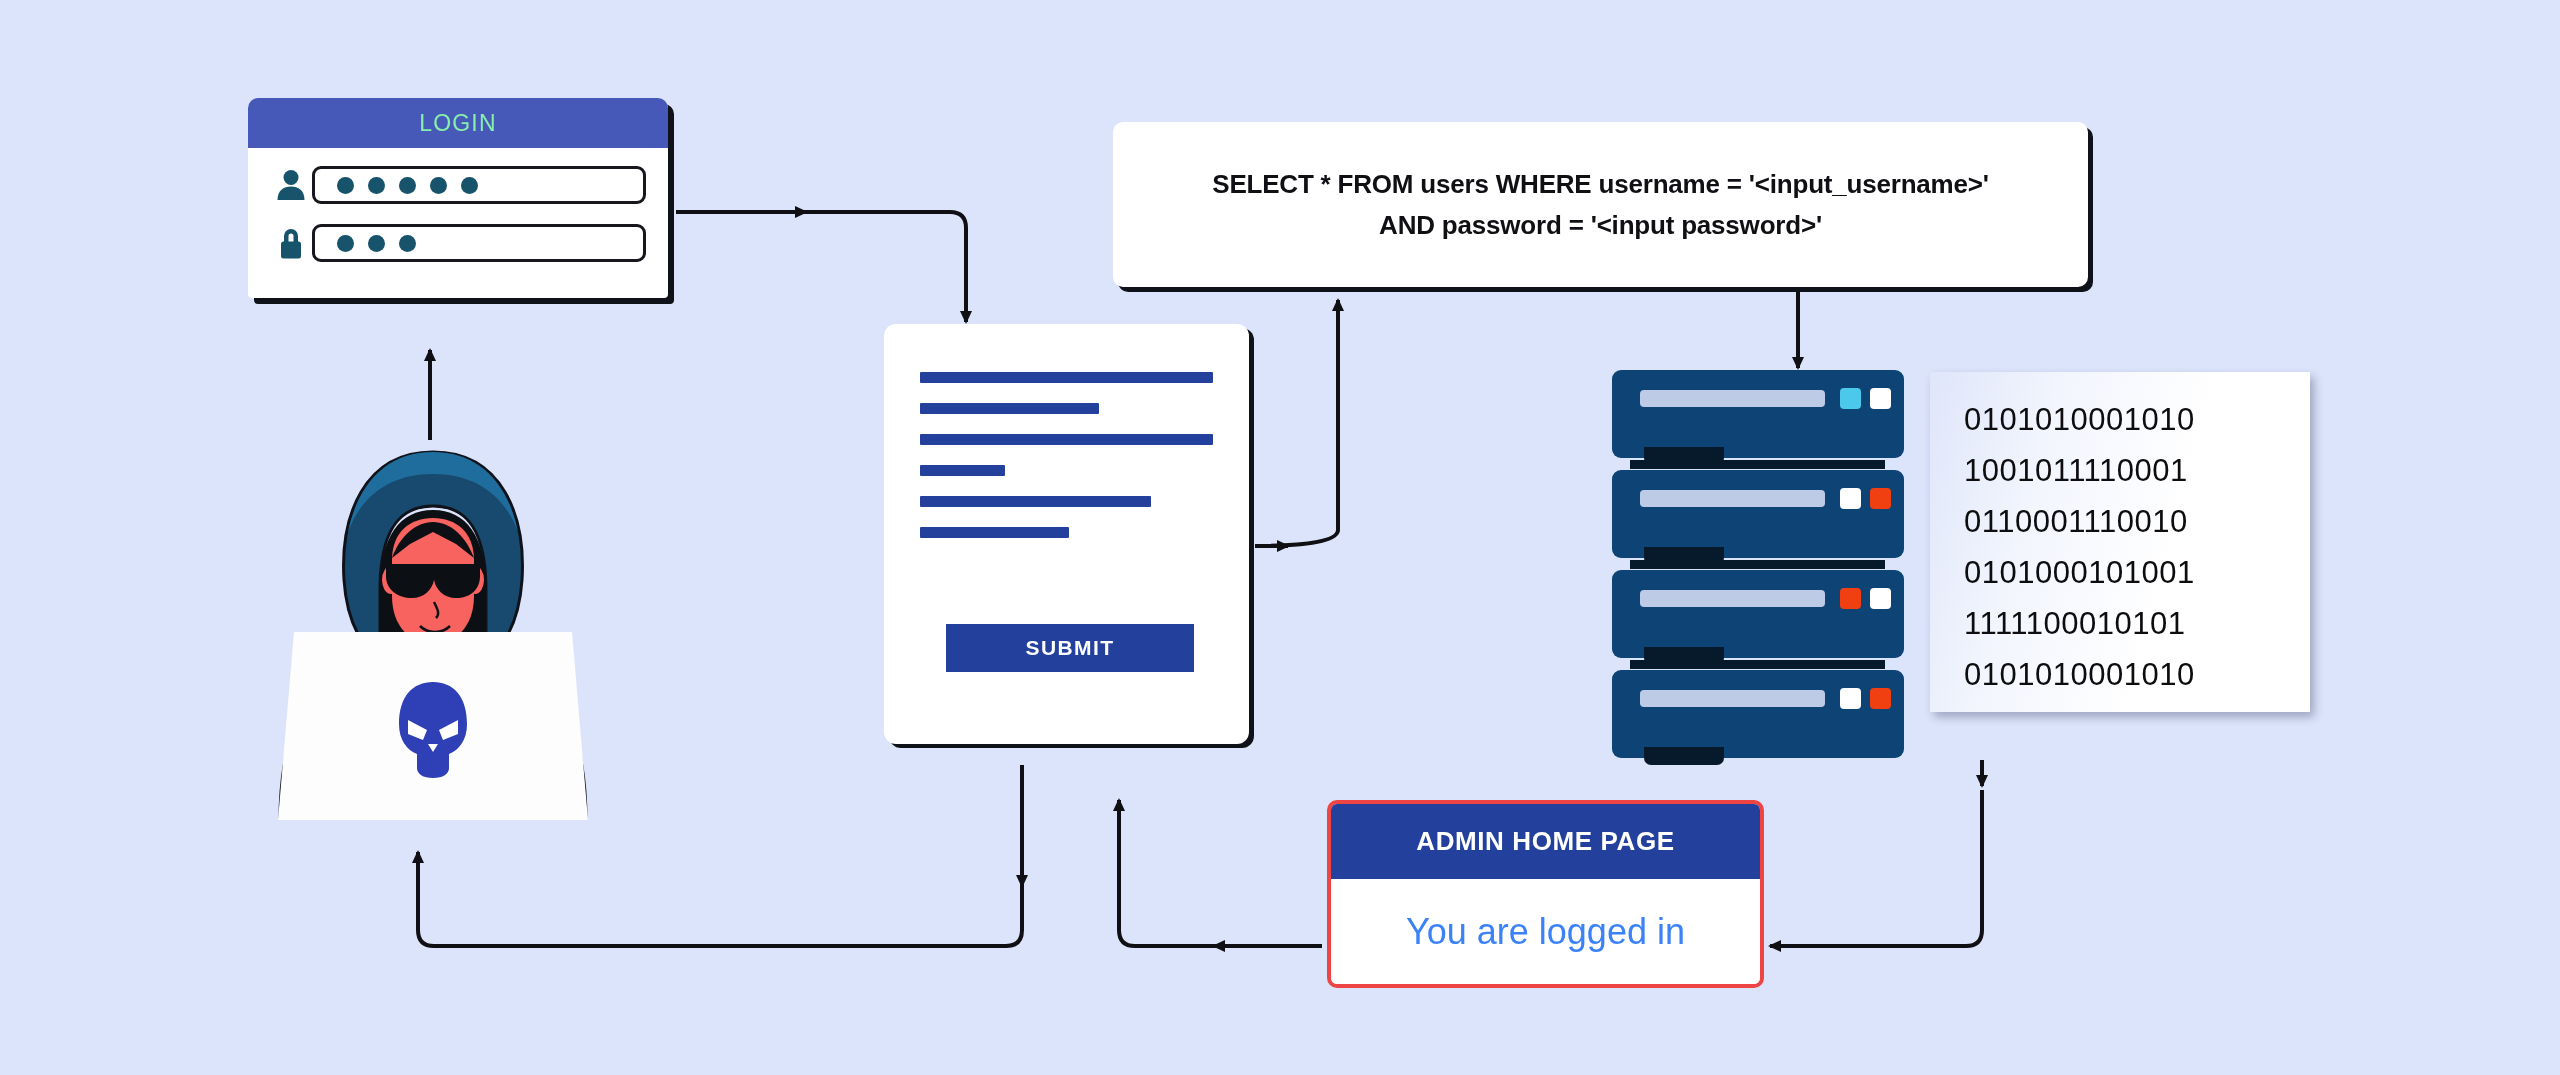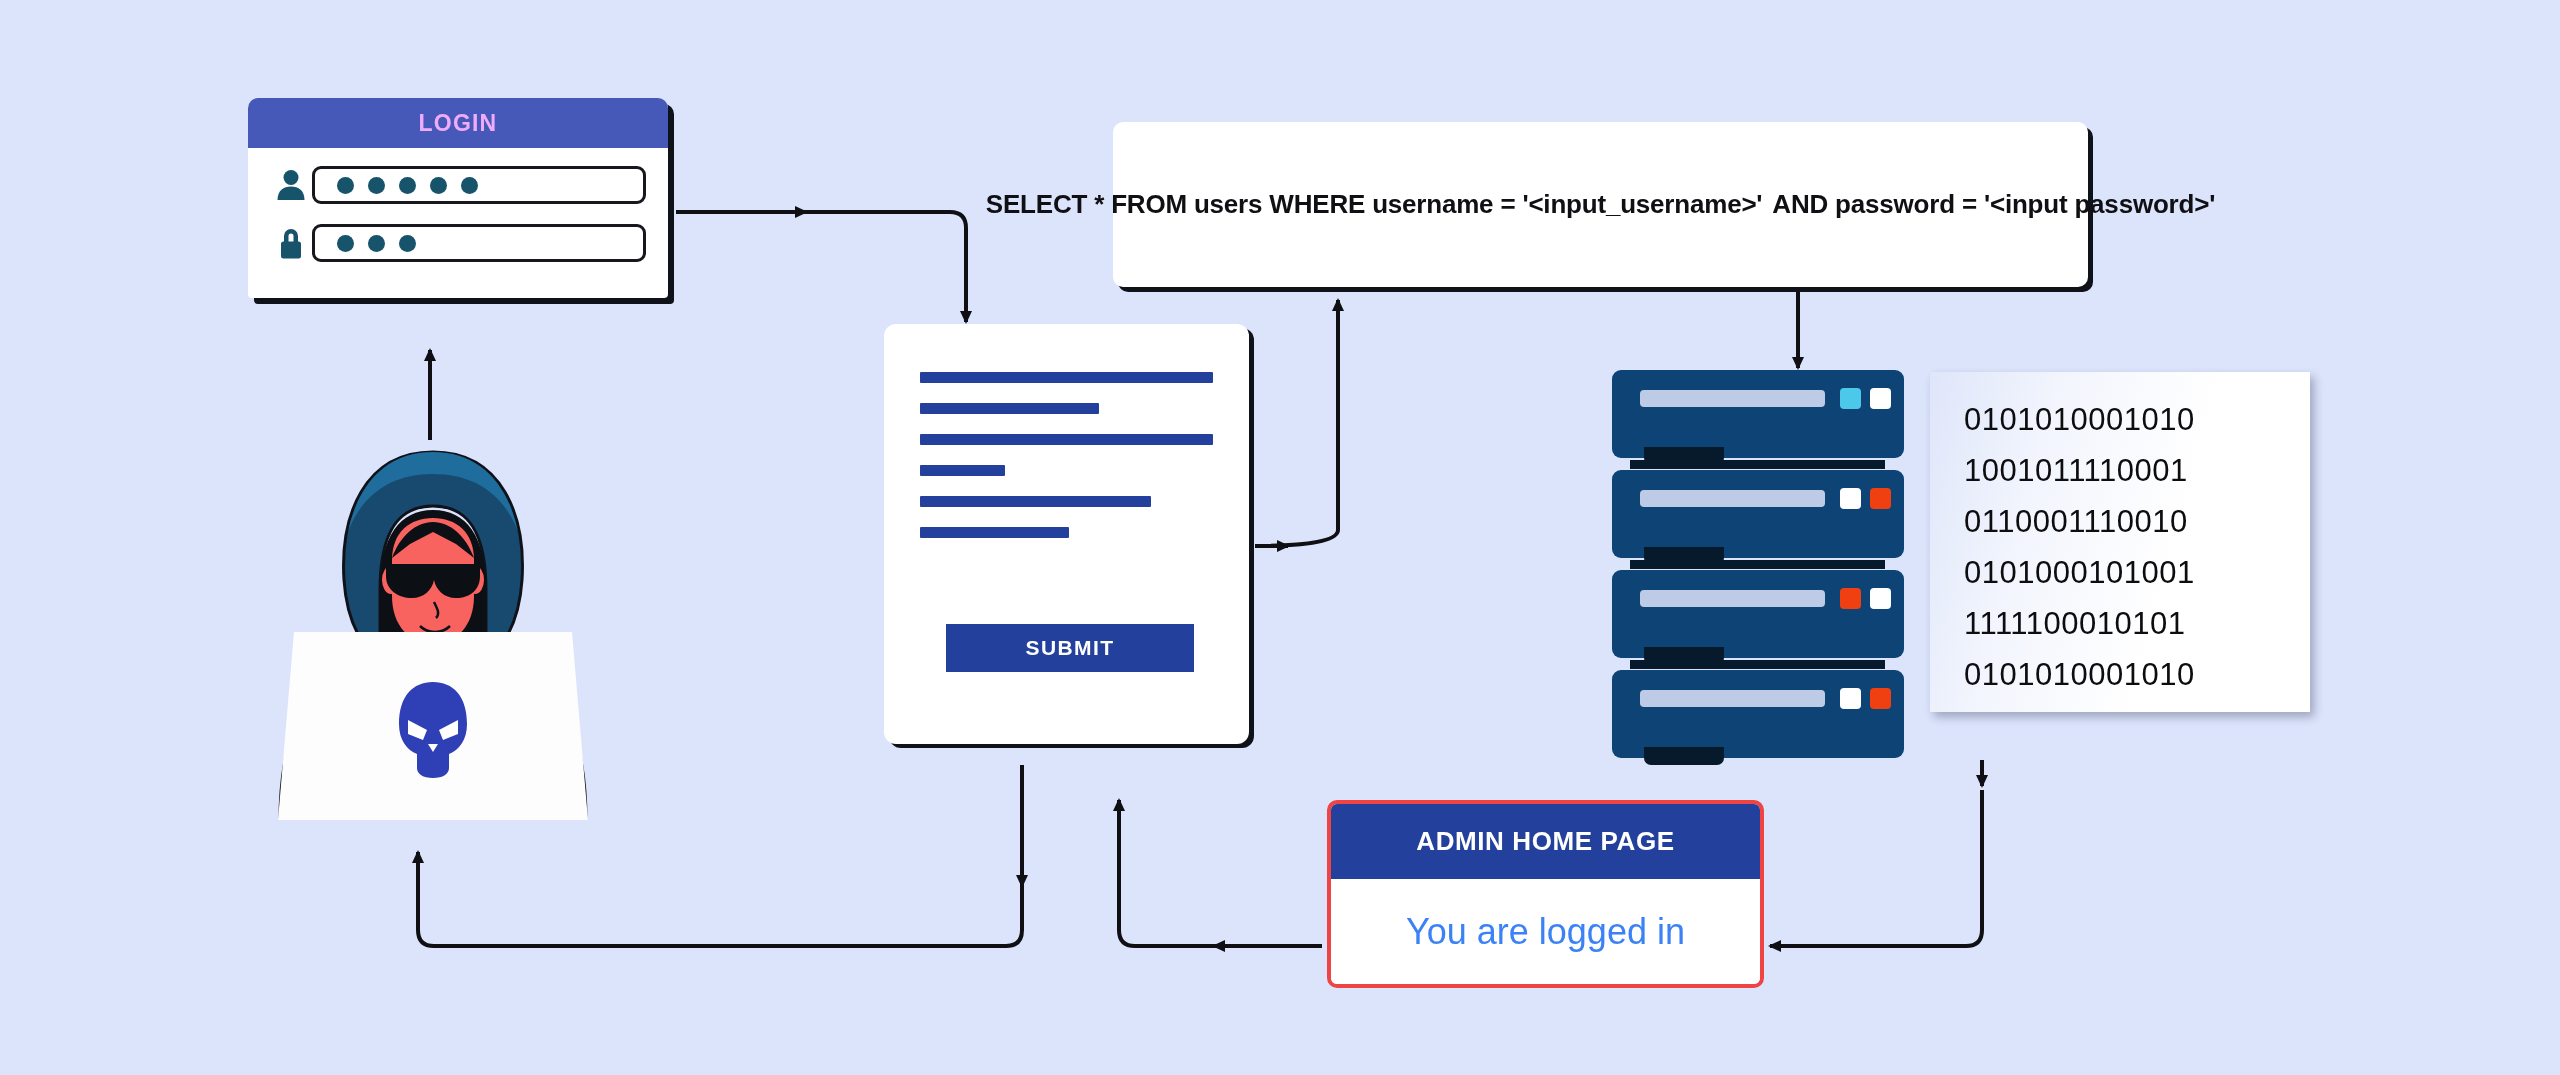--- a/index.html
+++ b/index.html
@@ -37,24 +37,24 @@
     overflow: hidden;
   }
   #login-titlebar {
     height: 50px;
     background: #4759b8;
     display: flex;
     align-items: center;
     justify-content: center;
   }
   #login-title {
-    color: #f0abfc;
+    color: #86efac;
     font-size: 23px;
     letter-spacing: 1.2px;
-    font-weight: 700;
+    font-weight: 400;
   }
   .login-row {
     display: flex;
     align-items: center;
     padding: 0 22px;
     margin-top: 16px;
     height: 42px;
   }
   .login-icon { width: 42px; flex: none; display:flex; align-items:center; justify-content:center; }
   .login-field {
@@ -79,21 +79,21 @@
   #hacker { left: 258px; top: 440px; width: 350px; height: 380px; }
 
   
   #sql-box {
     left: 1113px; top: 122px;
     width: 975px; height: 165px;
     background: #ffffff;
     border-radius: 10px;
     box-shadow: 5px 5px 0 0 #10121a;
     display: flex;
-    flex-direction: row;
+    flex-direction: column;
     align-items: center;
     justify-content: center;
     gap: 10px;
   }
   .sql-line {
     font-size: 26px;
     font-weight: bold;
     color: #101014;
     white-space: nowrap;
     letter-spacing: -0.2px;

